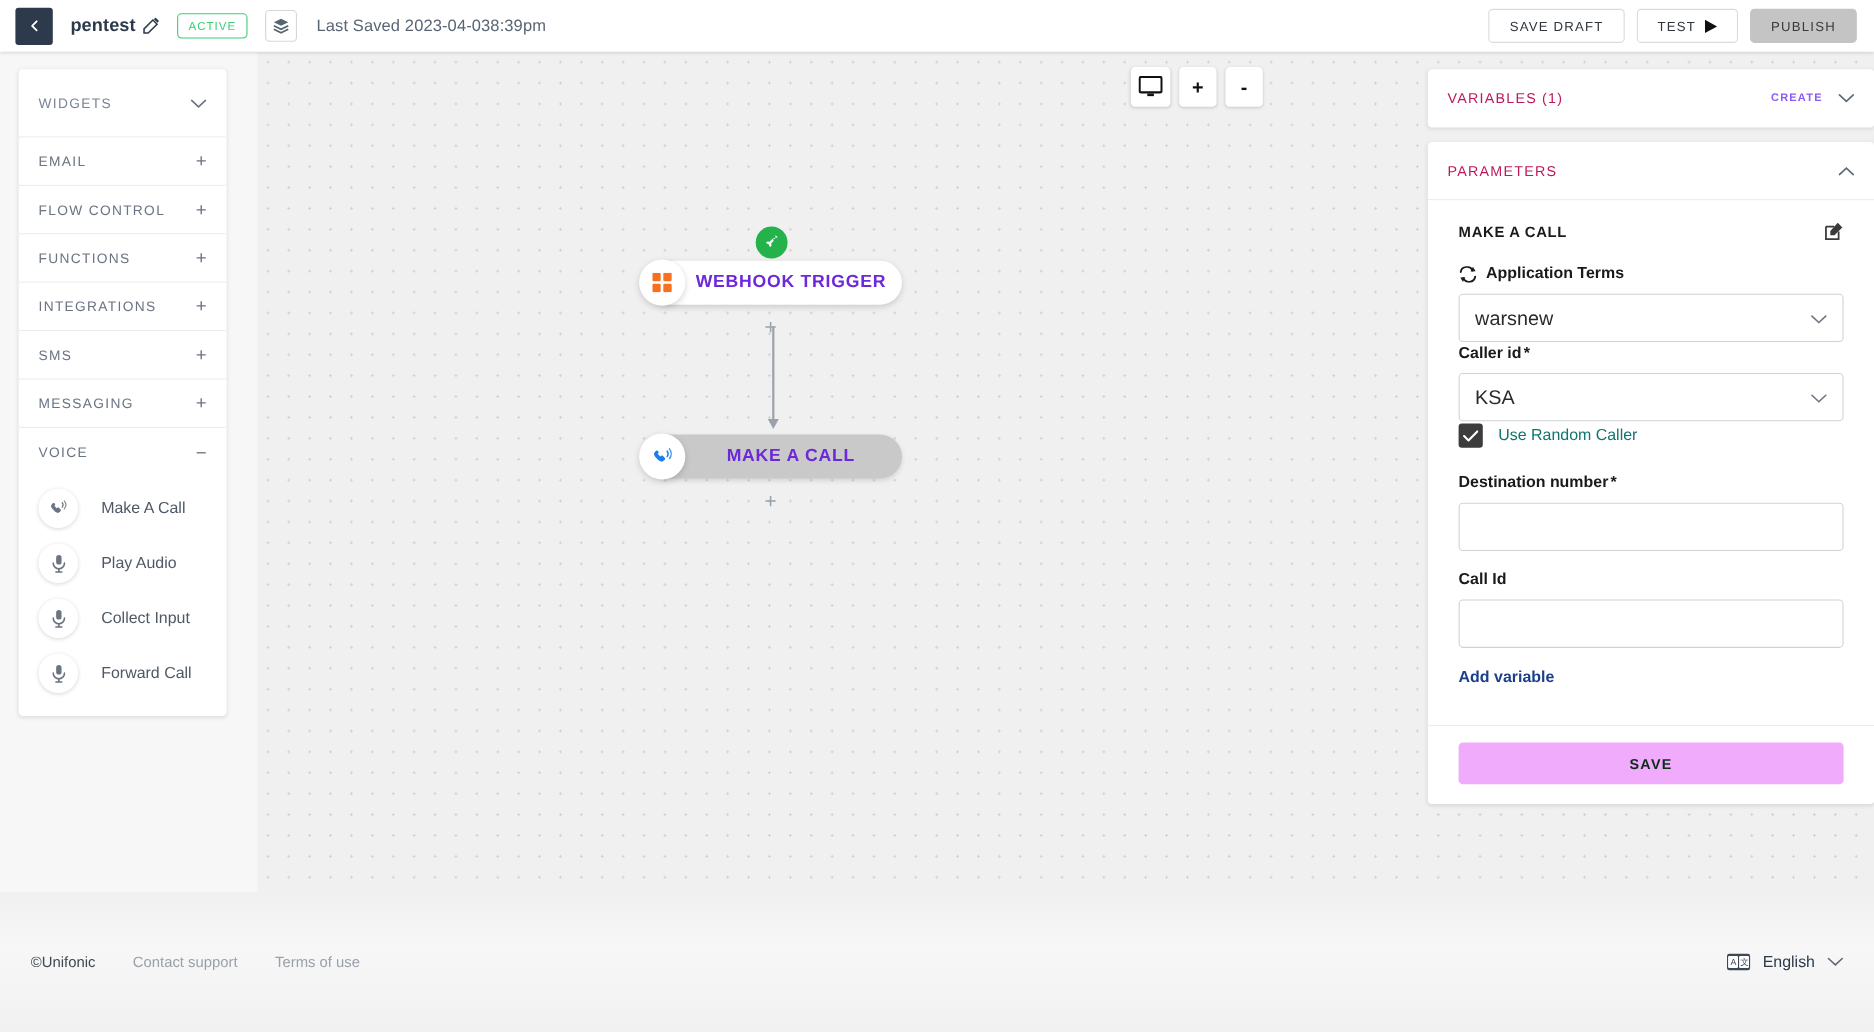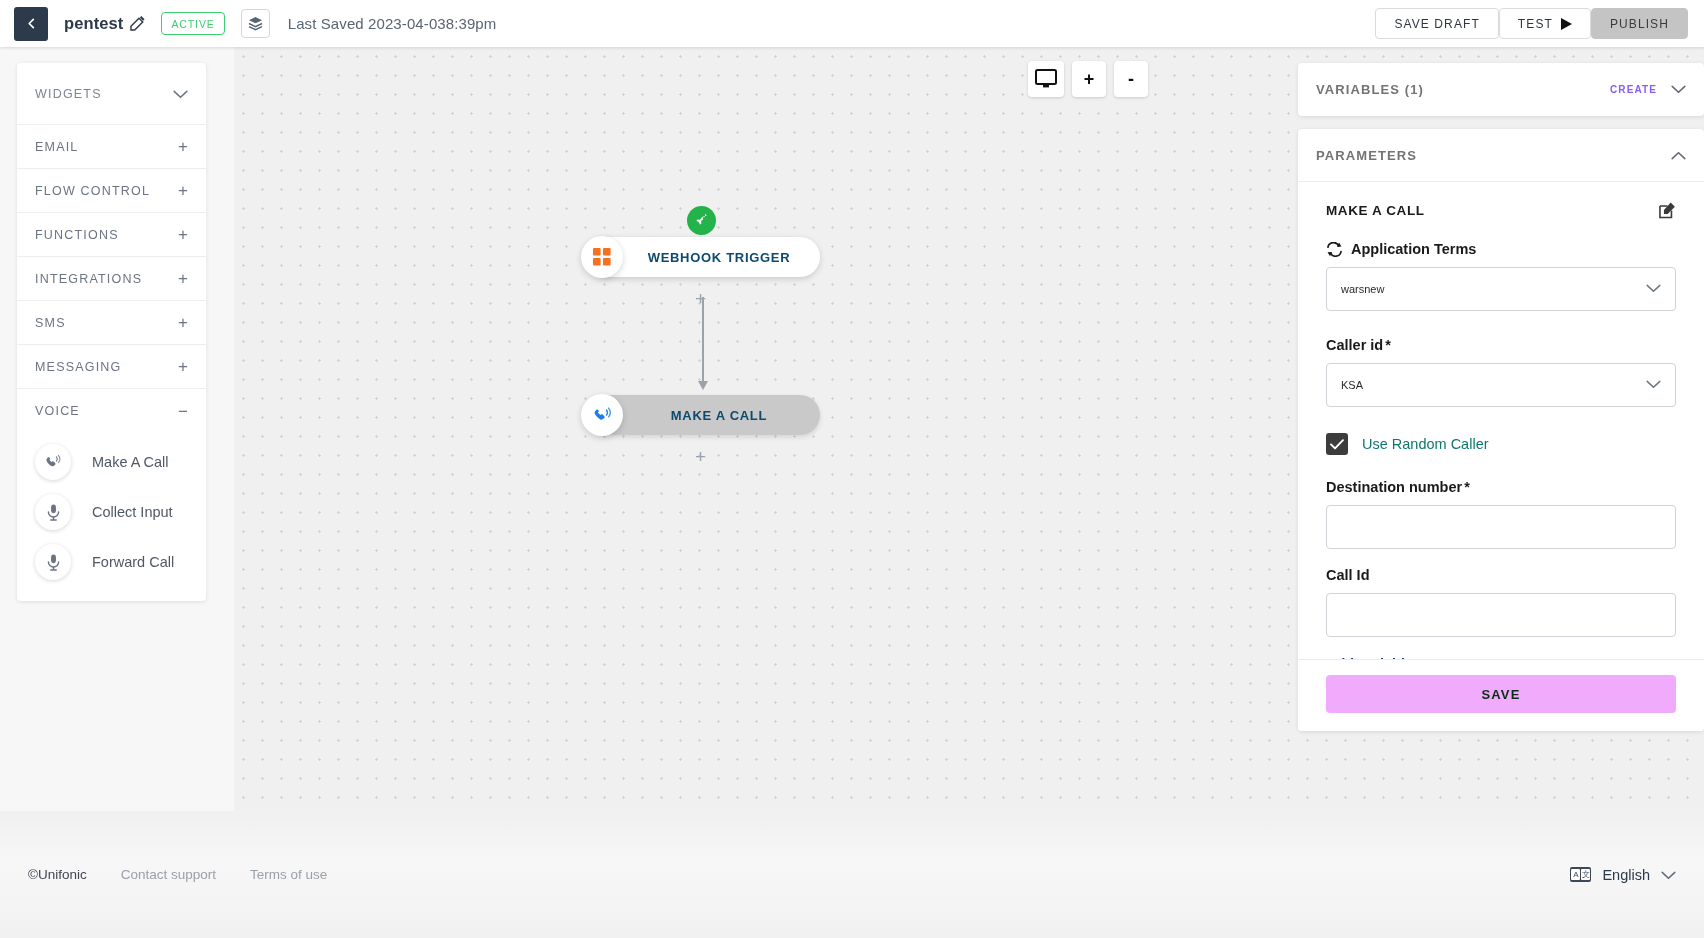--- a/index.html
+++ b/index.html
@@ -31,21 +31,21 @@
     font-size: 10.5px; letter-spacing: .9px; padding: 5px 9px 4px; font-weight: 500;
   }
   #layers-btn {
     margin-left: 16px; width: 29px; height: 29px; border: 1px solid #d4d6d9;
     border-radius: 4px; display: flex; align-items: center; justify-content: center;
     cursor: pointer; background:#fff;
   }
   #last-saved {
     margin-left: 18px; font-size: 15px; color: #5a6573; letter-spacing: .1px;
   }
-  #header-actions { margin-left: auto; display: flex; align-items: center; margin-right: 16px; }
+  #header-actions { margin-left: auto; display: flex; align-items: center; gap: 11px; margin-right: 16px; }
   .hdr-btn {
     height: 31px; border-radius: 4px; font-size: 12px; letter-spacing: 1.1px;
     font-weight: 500; display: flex; align-items: center; justify-content: center;
     cursor: pointer; padding: 0 18px; background: #fff; border: 1px solid #d9dbde;
     color: #30363d; gap: 8px;
   }
   .hdr-btn.publish { background: #c4c4c4; border-color: #c4c4c4; color: #3b3b3b; }
 
   
   #sidebar {
@@ -97,22 +97,22 @@
     position: relative; width: 230px;
   }
   .node.trigger { background: #fff; box-shadow: 0 2px 6px rgba(0,0,0,0.16); }
   .node.selected { background: #c9c9c9; box-shadow: 0 2px 5px rgba(0,0,0,0.12); }
   .node-ico {
     width: 42px; height: 42px; border-radius: 50%; background: #fff;
     box-shadow: 0 2px 6px rgba(0,0,0,0.17); display: flex; align-items: center;
     justify-content: center; position: absolute; left: -9px; top: -1px;
   }
   .node-lbl {
-    width: 100%; text-align: center; padding-left: 28px; font-size: 13px;
-    font-weight: bold; letter-spacing: .7px; color: #0c4a6e;
+    width: 100%; text-align: center; padding-left: 28px; font-size: 16px;
+    font-weight: bold; letter-spacing: .7px; color: #6d28d9;
   }
   #rocket {
     position: absolute; left: 97px; top: -31px; width: 29px; height: 29px;
     border-radius: 50%; background: #24b24b; display: flex; align-items: center;
     justify-content: center;
   }
   .plus-handle {
     position: absolute; left: 105px; color: #9aa2ab; font-size: 19px; line-height: 1;
     font-weight: 300;
   }
@@ -124,21 +124,21 @@
     border-left: 5px solid transparent; border-right: 5px solid transparent;
     border-top: 9px solid #9aa2ab;
   }
 
   
   #right { position: absolute; right: 0px; top: 63px; width: 406px; z-index: 21; }
   .rp-card { background: #fff; border-radius: 4px; box-shadow: 0 1px 4px rgba(0,0,0,0.10); }
   #variables-card {
     height: 53px; display: flex; align-items: center; padding: 0 18px; margin-bottom: 13px;
   }
-  .rp-title { font-size: 13px; letter-spacing: 1.1px; color: #737373; font-weight: 700; }
+  .rp-title { font-size: 13px; letter-spacing: 1.1px; color: #be185d; font-weight: 400; }
   #create-link {
     margin-left: auto; font-size: 10px; letter-spacing: 1.1px; color: #8b5cf6;
     font-weight: 600; cursor: pointer;
   }
   .chev-btn { margin-left: 14px; cursor: pointer; display: flex; align-items: center; }
   #params-card { overflow: hidden; }
   #params-head {
     height: 53px; display: flex; align-items: center; padding: 0 18px;
     border-bottom: 1px solid #ececec;
     gap: 40px;
@@ -148,22 +148,22 @@
   #widget-name { font-size: 13.5px; font-weight: bold; letter-spacing: .6px; color: #1a1a1a; }
   #widget-edit { margin-left: auto; cursor: pointer; display:flex; }
   .fld-label {
     font-size: 14.5px; font-weight: bold; color: #1a1a1a; margin-bottom: 10px;
     display: flex; align-items: center;
   }
   .fld-label .req { color: #1a1a1a; margin-left: 2px; }
   .sync-ico { margin-right: 8px; display: flex; align-items: center; }
   .select-box {
     height: 44px; border: 1px solid #cfd2d6; border-radius: 4px; display: flex;
-    align-items: center; padding: 0 14px; font-size: 11px; color: #2a2a2a;
-    margin-bottom: 26px; cursor: pointer; background: #fff;
+    align-items: center; padding: 0 14px; font-size: 18px; color: #2a2a2a;
+    margin-bottom: 2px; cursor: pointer; background: #fff;
   }
   .select-box .chev { margin-left: auto; }
   .input-box {
     height: 44px; border: 1px solid #cfd2d6; border-radius: 4px; margin-bottom: 18px;
     background: #fff; width: 100%; padding: 0 14px; font-size: 14.5px;
     font-family: "Liberation Sans", sans-serif; color: #2a2a2a;
   }
   #random-row { display: flex; align-items: center; margin: 2px 0 24px; }
   #random-cb {
     width: 22px; height: 22px; background: #3c3c3c; border-radius: 3px;
@@ -338,20 +338,31 @@
   <div class="voice-body">
     <div class="voice-item">
       <span class="voice-ico">
         <svg width="17" height="17" viewBox="0 0 20 20">
           <path d="M5.2 4.2c-.6-.6-1.6-.5-2.1.2L2 6c-.5.7-.5 1.6 0 2.4 1.3 2.3 3.4 4.4 5.7 5.7.8.5 1.7.4 2.4-.1l1.6-1.2c.7-.5.8-1.5.2-2.1L10.2 9c-.5-.5-1.3-.5-1.8 0l-.6.5c-1-.7-1.9-1.6-2.6-2.6l.5-.6c.5-.5.5-1.3 0-1.8z" fill="#6b7482"></path>
           <path d="M13.6 3.4a4.2 4.2 0 0 1 0 5" fill="none" stroke="#6b7482" stroke-width="1.3" stroke-linecap="round"></path>
           <path d="M15.8 1.6a6.8 6.8 0 0 1 0 8.6" fill="none" stroke="#6b7482" stroke-width="1.3" stroke-linecap="round" opacity="0.8"></path>
         </svg>
       </span>
       <span class="voice-lbl">Make A Call</span>
+    </div>
+    <div class="voice-item">
+      <span class="voice-ico">
+        <svg width="15" height="17" viewBox="0 0 14 18">
+          <rect x="4.4" y="0.6" width="5.2" height="9.2" rx="2.6" fill="#6b7482"></rect>
+          <path d="M1.6 8.4a5.4 5.4 0 0 0 10.8 0" fill="none" stroke="#6b7482" stroke-width="1.5" stroke-linecap="round"></path>
+          <rect x="6.2" y="13.4" width="1.6" height="3.6" fill="#6b7482"></rect>
+          <rect x="3.4" y="16.2" width="7.2" height="1.5" rx="0.7" fill="#6b7482"></rect>
+        </svg>
+      </span>
+      <span class="voice-lbl">Play Audio</span>
     </div>
     <div class="voice-item">
       <span class="voice-ico">
         <svg width="15" height="17" viewBox="0 0 14 18">
           <rect x="4.4" y="0.6" width="5.2" height="9.2" rx="2.6" fill="#6b7482"></rect>
           <path d="M1.6 8.4a5.4 5.4 0 0 0 10.8 0" fill="none" stroke="#6b7482" stroke-width="1.5" stroke-linecap="round"></path>
           <rect x="6.2" y="13.4" width="1.6" height="3.6" fill="#6b7482"></rect>
           <rect x="3.4" y="16.2" width="7.2" height="1.5" rx="0.7" fill="#6b7482"></rect>
         </svg>
       </span>

